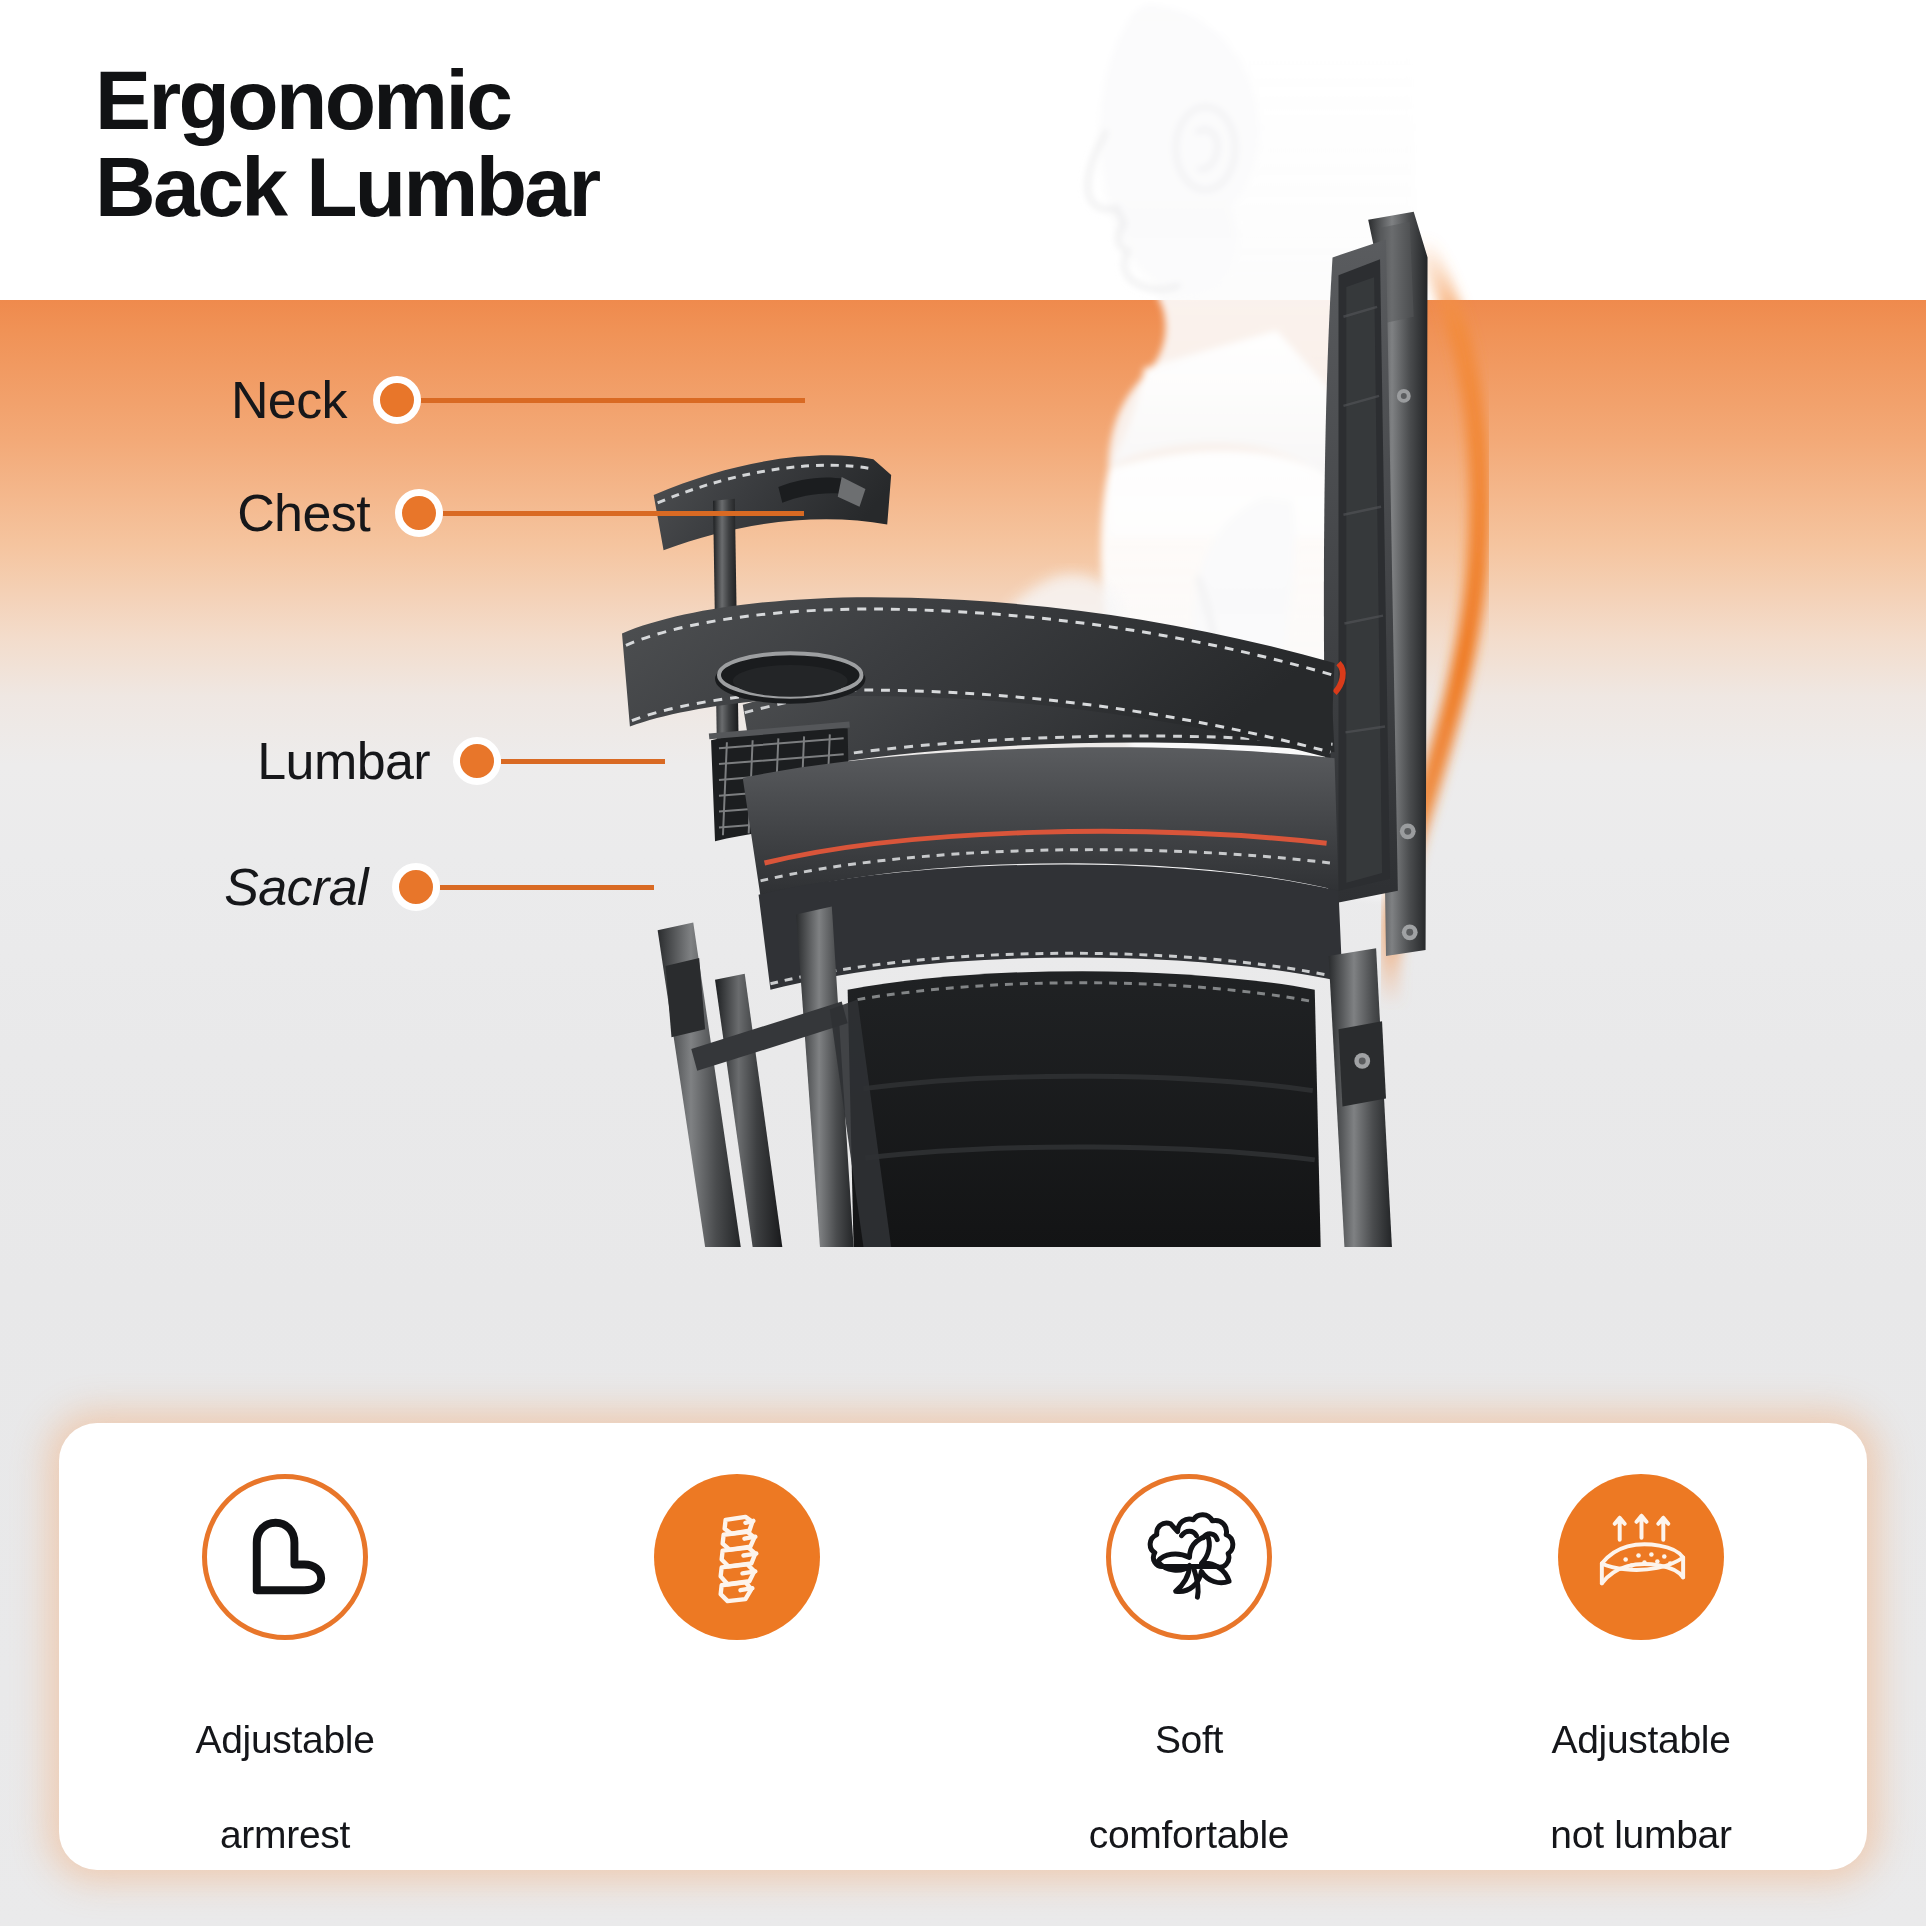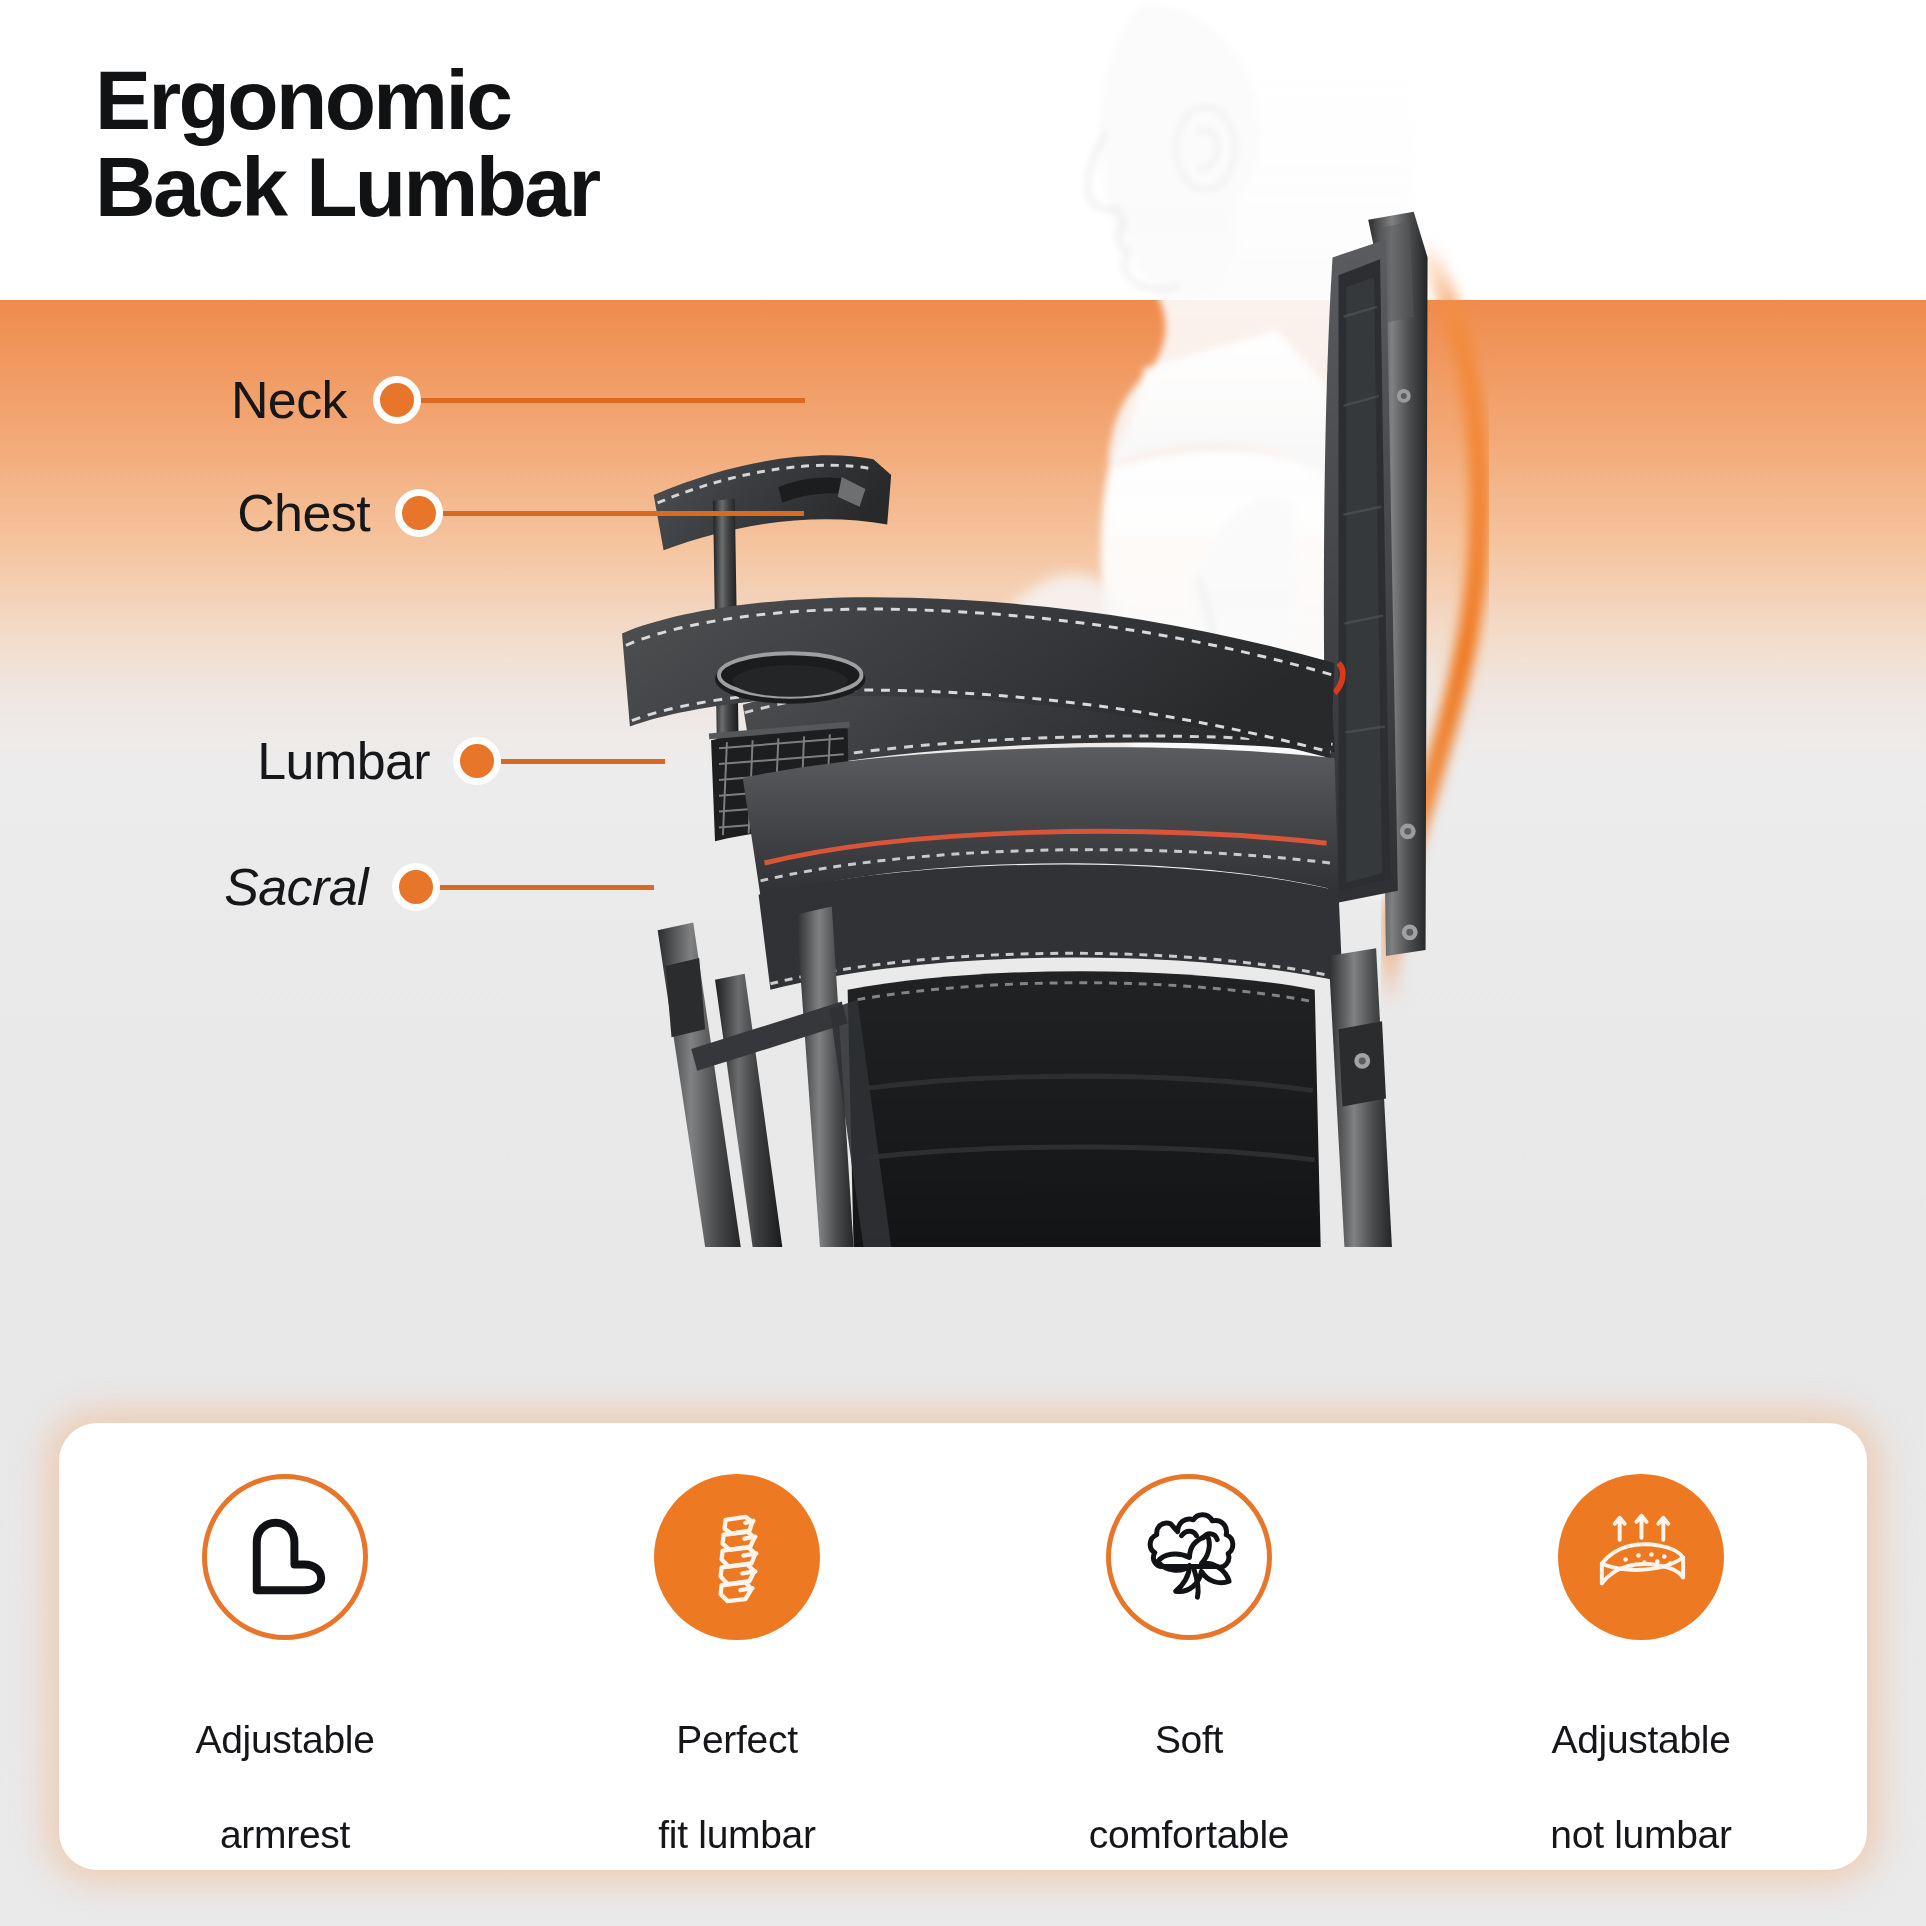--- a/index.html
+++ b/index.html
@@ -325,24 +325,20 @@
         <svg width="107" height="107" viewBox="0 0 108 108">
           <g fill="none" stroke="#fdf4ec" stroke-width="4.4" stroke-linejoin="round" stroke-linecap="round">
             <path d="M42 16 L62 13 L69 18 L66 27 L48 30 L41 25 Z"></path>
             <path d="M40 31 L64 28 L71 34 L67 43 L46 46 L39 40 Z"></path>
             <path d="M39 47 L65 44 L72 50 L68 60 L45 63 L38 56 Z"></path>
             <path d="M38 64 L64 61 L71 68 L66 78 L44 81 L37 73 Z"></path>
             <path d="M38 82 L62 79 L68 86 L62 96 L44 98 L37 91 Z"></path>
             <path d="M62 19 L70 17 M61 35 L72 33 M60 52 L73 50 M59 70 L72 68 M57 87 L69 85"></path>
           </g>
         </svg>
-      </div>
-      <div class="feat-text">
-        <span>Perfect</span><br>
-        <span>fit lumbar</span>
       </div>
     </div>
 
     <div class="feature">
       <div class="feat-circle outline">
         <svg width="111" height="111" viewBox="0 0 112 112">
           <g fill="none" stroke="#111216" stroke-width="5" stroke-linejoin="round" stroke-linecap="round">
             <path d="M44 30 C44 21 52 15 60 18 C64 11 75 11 79 19
                      C88 17 95 24 93 33 C101 36 102 47 95 52
                      C98 60 91 68 83 65 L30 65 C22 66 17 58 21 51

